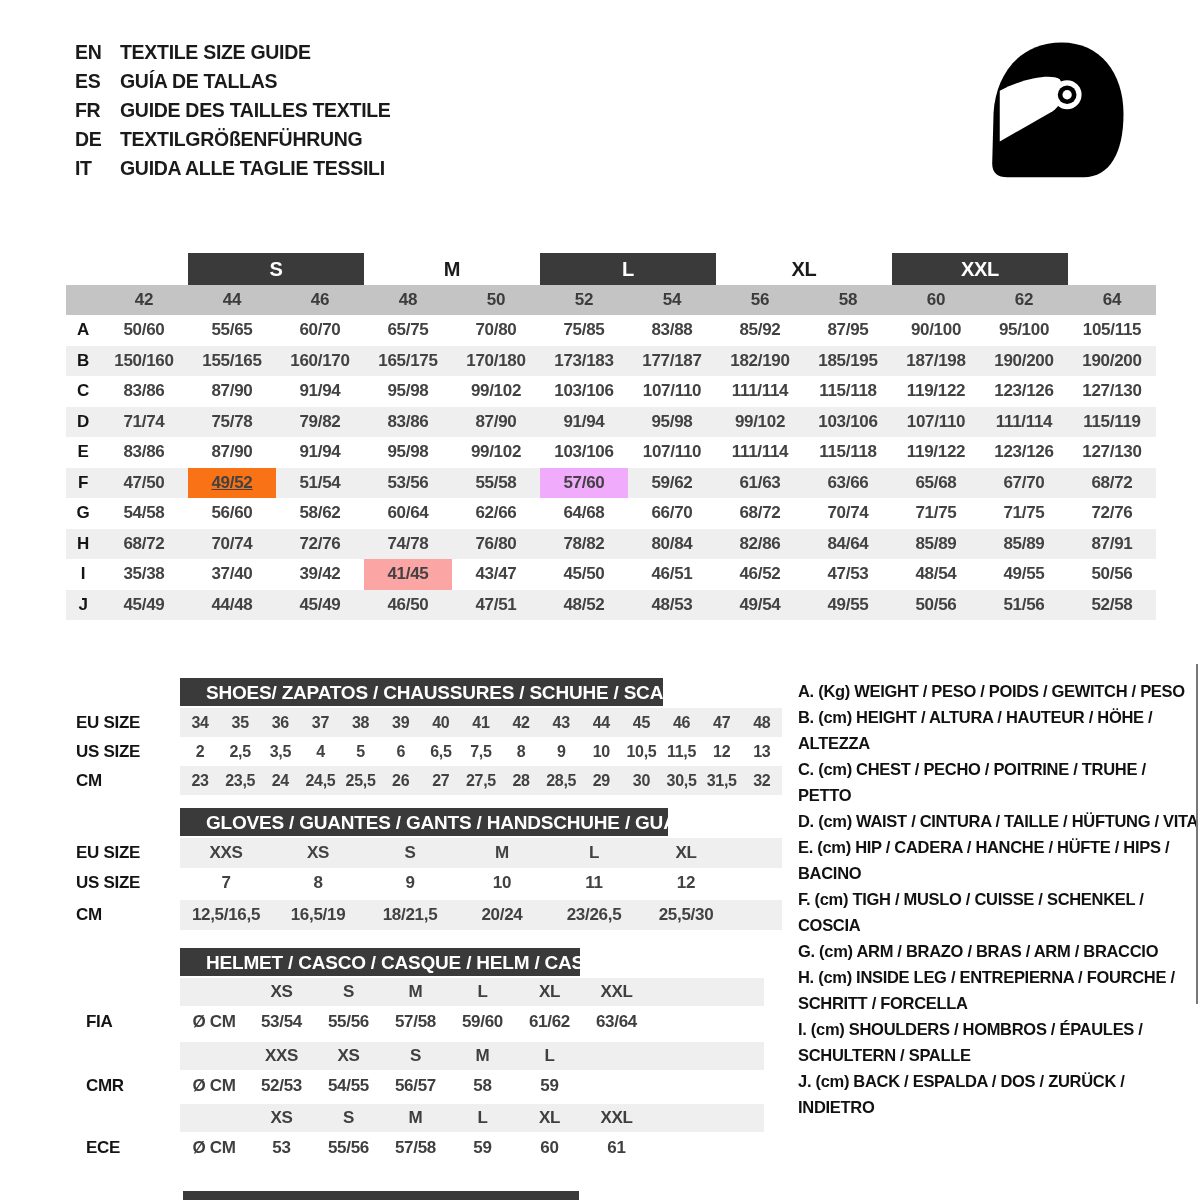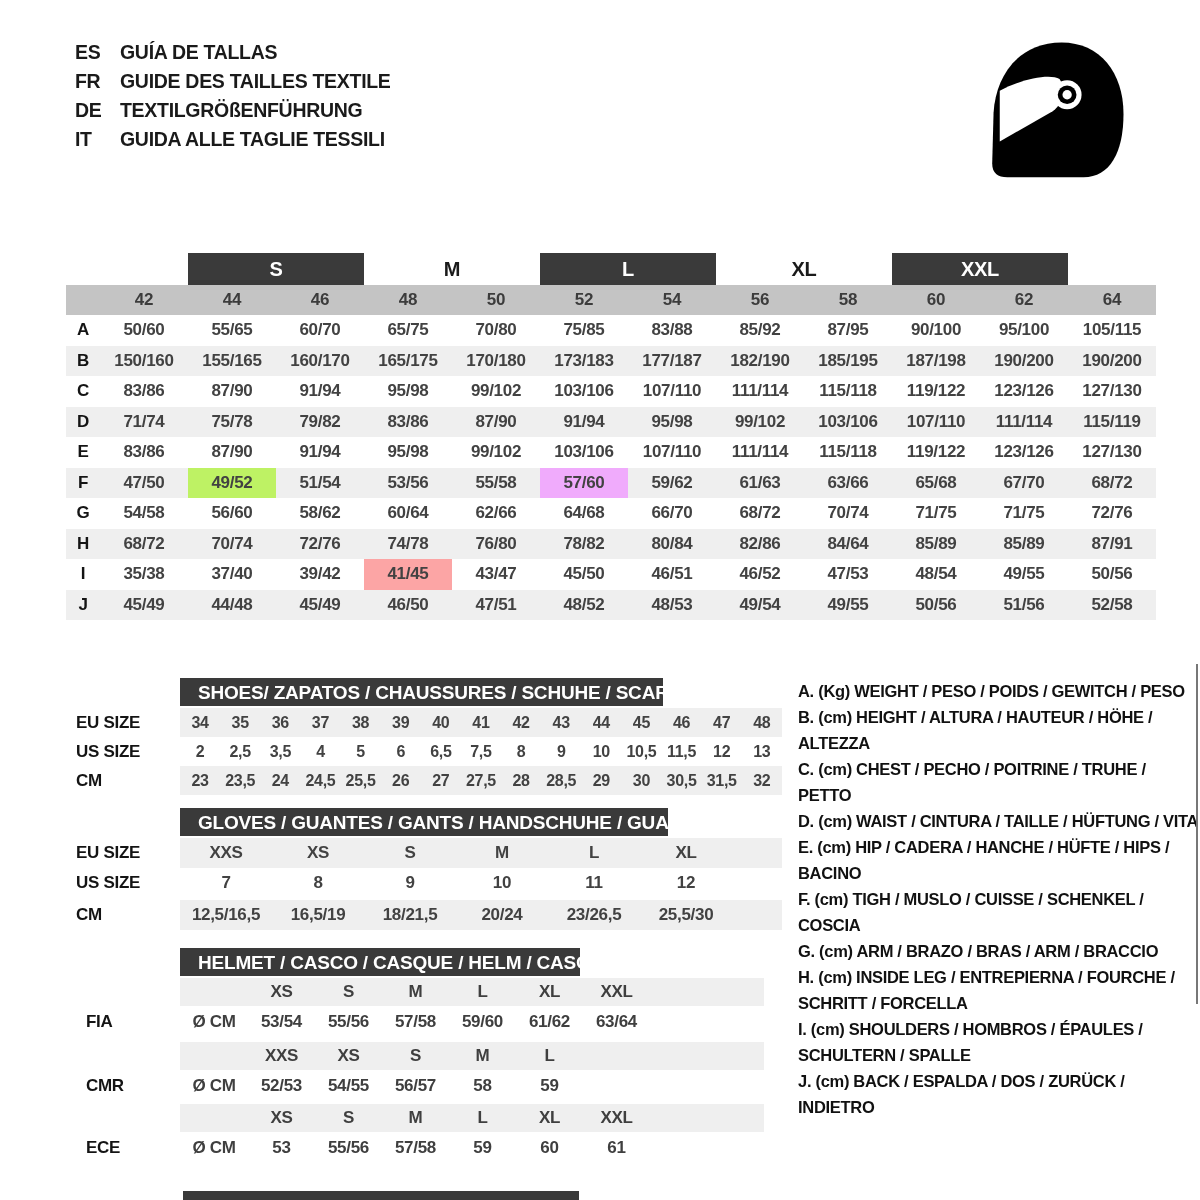--- a/index.html
+++ b/index.html
@@ -21,21 +21,21 @@
   .cell{display:flex;align-items:center;justify-content:center;font-size:17px;color:#424242;white-space:nowrap;}
   .boxed{background:#3a3a3a;color:#ffffff;font-size:20px;}
   .plain-size{color:#1a1a1a;font-size:20px;}
   .numcell{background:#c4c4c4;color:#3c3c3c;}
   .rowletter{color:#141414;}
 
   
   .sec{position:absolute;left:68px;width:716px;}
   #shoesSec{top:678px;} #glovesSec{top:808px;} #helmetSec{top:948px;}
   .bar{margin-left:112px;background:#3a3a3a;color:#ffffff;font-size:19px;height:28px;line-height:29px;
-    padding-left:18px;box-sizing:border-box;letter-spacing:-0.2px;white-space:nowrap;}
+    padding-left:26px;box-sizing:border-box;letter-spacing:-0.2px;white-space:nowrap;}
   #shoesBar{width:483px;} #glovesBar{width:488px;} #helmetBar{width:400px;}
   .gap2{margin-top:2px;} .gap4{margin-top:4px;}
   .rlabel{display:flex;align-items:center;padding-left:8px;font-size:17px;color:#141414;white-space:nowrap;background:#fff;}
   .stripe{background:#efefef;}
   .srow{display:grid;grid-template-columns:112px repeat(15,40.13px);height:29px;}
   .scell{font-size:16px;}
   .grow{display:grid;grid-template-columns:112px repeat(6,92px) 50px;height:30px;}
   .hrow{display:grid;grid-template-columns:112px 68px repeat(6,67px) 114px;}
   .hrow.sizes{height:28px;} .hrow.vals{height:32px;}
   .hcell{font-size:17px;color:#3f3f3f;}
@@ -47,20 +47,24 @@
 
   .edge-line{position:absolute;left:1196px;top:664px;width:2px;height:340px;background:#777;}
   .bottom-bar{position:absolute;left:183px;top:1191px;width:396px;height:9px;background:#3a3a3a;}
 </style>
 </head>
 <body>
 
 <div class="sheet">
 
   <div class="langs" id="langs">
+      <div class="lang-row">
+        <div class="lang-code">EN</div>
+        <div class="lang-label">TEXTILE SIZE GUIDE</div>
+      </div>
       <div class="lang-row">
         <div class="lang-code">ES</div>
         <div class="lang-label">GUÍA DE TALLAS</div>
       </div>
       <div class="lang-row">
         <div class="lang-code">FR</div>
         <div class="lang-label">GUIDE DES TAILLES TEXTILE</div>
       </div>
       <div class="lang-row">
         <div class="lang-code">DE</div>
@@ -159,21 +163,21 @@
       <div class="cell" style="grid-area: 7 / 6; background: rgb(255, 255, 255);">99/102</div>
       <div class="cell" style="grid-area: 7 / 7; background: rgb(255, 255, 255);">103/106</div>
       <div class="cell" style="grid-area: 7 / 8; background: rgb(255, 255, 255);">107/110</div>
       <div class="cell" style="grid-area: 7 / 9; background: rgb(255, 255, 255);">111/114</div>
       <div class="cell" style="grid-area: 7 / 10; background: rgb(255, 255, 255);">115/118</div>
       <div class="cell" style="grid-area: 7 / 11; background: rgb(255, 255, 255);">119/122</div>
       <div class="cell" style="grid-area: 7 / 12; background: rgb(255, 255, 255);">123/126</div>
       <div class="cell" style="grid-area: 7 / 13; background: rgb(255, 255, 255);">127/130</div>
       <div class="cell rowletter" style="grid-area: 8 / 1; background: rgb(239, 239, 239);">F</div>
       <div class="cell" style="grid-area: 8 / 2; background: rgb(239, 239, 239);">47/50</div>
-      <div class="cell" style="grid-area: 8 / 3; background: #bef264;">49/52</div>
+      <div class="cell" style="grid-area: 8 / 3; background: #f97316; text-decoration: underline;">49/52</div>
       <div class="cell" style="grid-area: 8 / 4; background: rgb(239, 239, 239);">51/54</div>
       <div class="cell" style="grid-area: 8 / 5; background: rgb(239, 239, 239);">53/56</div>
       <div class="cell" style="grid-area: 8 / 6; background: rgb(239, 239, 239);">55/58</div>
       <div class="cell" style="grid-area: 8 / 7; background: #f0abfc;">57/60</div>
       <div class="cell" style="grid-area: 8 / 8; background: rgb(239, 239, 239);">59/62</div>
       <div class="cell" style="grid-area: 8 / 9; background: rgb(239, 239, 239);">61/63</div>
       <div class="cell" style="grid-area: 8 / 10; background: rgb(239, 239, 239);">63/66</div>
       <div class="cell" style="grid-area: 8 / 11; background: rgb(239, 239, 239);">65/68</div>
       <div class="cell" style="grid-area: 8 / 12; background: rgb(239, 239, 239);">67/70</div>
       <div class="cell" style="grid-area: 8 / 13; background: rgb(239, 239, 239);">68/72</div>

